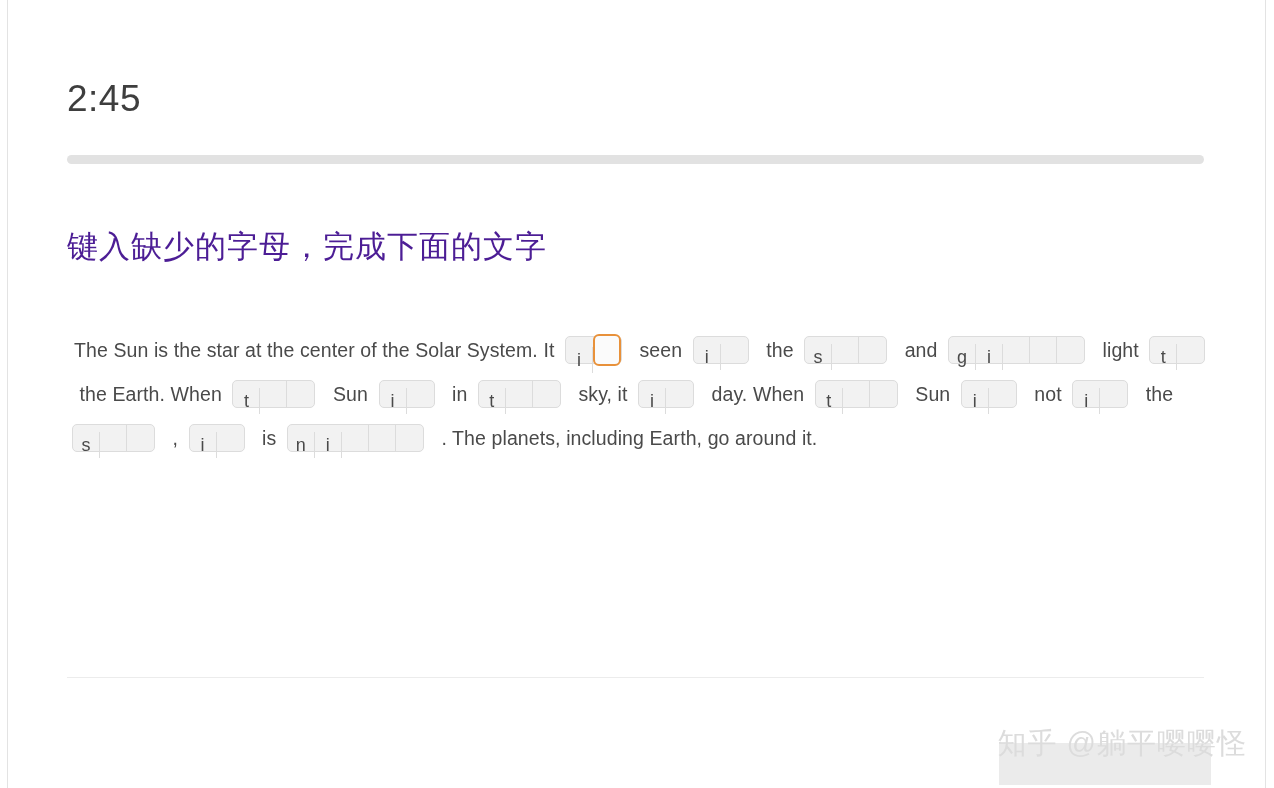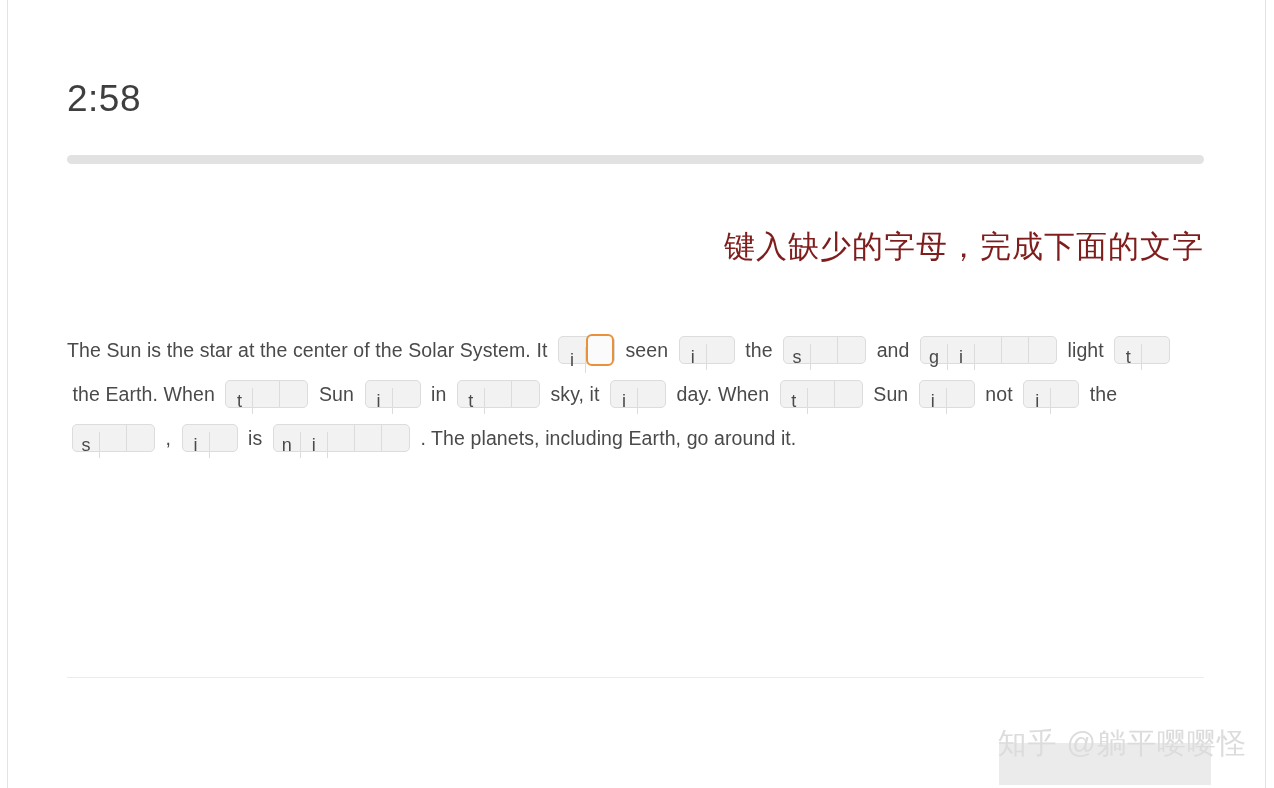--- a/index.html
+++ b/index.html
@@ -61,23 +61,23 @@
     background: #f0a04b;
     border-radius: 6px;
   }
 
   
   .heading {
     position: absolute;
     left: 0;
     top: 228px;
     width: 1137px;
-    text-align: right;
+    text-align: left;
     font-size: 31px;
-    color: #7f1d1d;
+    color: #4c1d95;
     font-weight: 400;
     letter-spacing: 1px;
     line-height: 1.2;
   }
 
   
   .exercise {
     position: absolute;
     left: 0;
     top: 327px;
@@ -87,20 +87,21 @@
     line-height: 42px;
     letter-spacing: 0.1px;
   }
   .exercise .word,
   .exercise .group {
     display: inline-block;
     vertical-align: middle;
   }
   .exercise .word {
     white-space: pre;
+    margin-left: 7px;
   }
 
   
   .group {
     border: 1px solid #dcdcdc;
     border-radius: 5px;
     background: #f2f2f2;
     height: 28px;
     margin: 0 5px;
     position: relative;
@@ -171,21 +172,21 @@
     background: #ebebeb;
     z-index: 1;
   }
 </style>
 </head>
 <body>
 
 <div class="page">
   <div class="inner">
 
-    <div class="timer">2:58</div>
+    <div class="timer">2:45</div>
 
     <div class="progress-track">
       <div class="progress-fill" id="progress-fill" style="width: 0%; background: rgb(240, 160, 75);"></div>
     </div>
 
     <div class="heading">键入缺少的字母，完成下面的文字</div>
 
     <div class="exercise" id="exercise"><span class="word">The Sun is the star at the center of the Solar System. It </span><span class="group"><span class="cell filled">i</span><span class="cell active"></span></span><span class="word"> seen </span><span class="group"><span class="cell filled">i</span><span class="cell"></span></span><span class="word"> the </span><span class="group"><span class="cell filled">s</span><span class="cell"></span><span class="cell"></span></span><span class="word"> and </span><span class="group"><span class="cell filled">g</span><span class="cell filled">i</span><span class="cell"></span><span class="cell"></span><span class="cell"></span></span><span class="word"> light </span><span class="group"><span class="cell filled">t</span><span class="cell"></span></span><span class="word"> the Earth. When </span><span class="group"><span class="cell filled">t</span><span class="cell"></span><span class="cell"></span></span><span class="word"> Sun </span><span class="group"><span class="cell filled">i</span><span class="cell"></span></span><span class="word"> in </span><span class="group"><span class="cell filled">t</span><span class="cell"></span><span class="cell"></span></span><span class="word"> sky, it </span><span class="group"><span class="cell filled">i</span><span class="cell"></span></span><span class="word"> day. When </span><span class="group"><span class="cell filled">t</span><span class="cell"></span><span class="cell"></span></span><span class="word"> Sun </span><span class="group"><span class="cell filled">i</span><span class="cell"></span></span><span class="word"> not </span><span class="group"><span class="cell filled">i</span><span class="cell"></span></span><span class="word"> the </span><span class="group"><span class="cell filled">s</span><span class="cell"></span><span class="cell"></span></span><span class="word"> , </span><span class="group"><span class="cell filled">i</span><span class="cell"></span></span><span class="word"> is </span><span class="group"><span class="cell filled">n</span><span class="cell filled">i</span><span class="cell"></span><span class="cell"></span><span class="cell"></span></span><span class="word"> . The planets, including Earth, go around it. </span></div>
 
     <div class="bottom-divider"></div>

